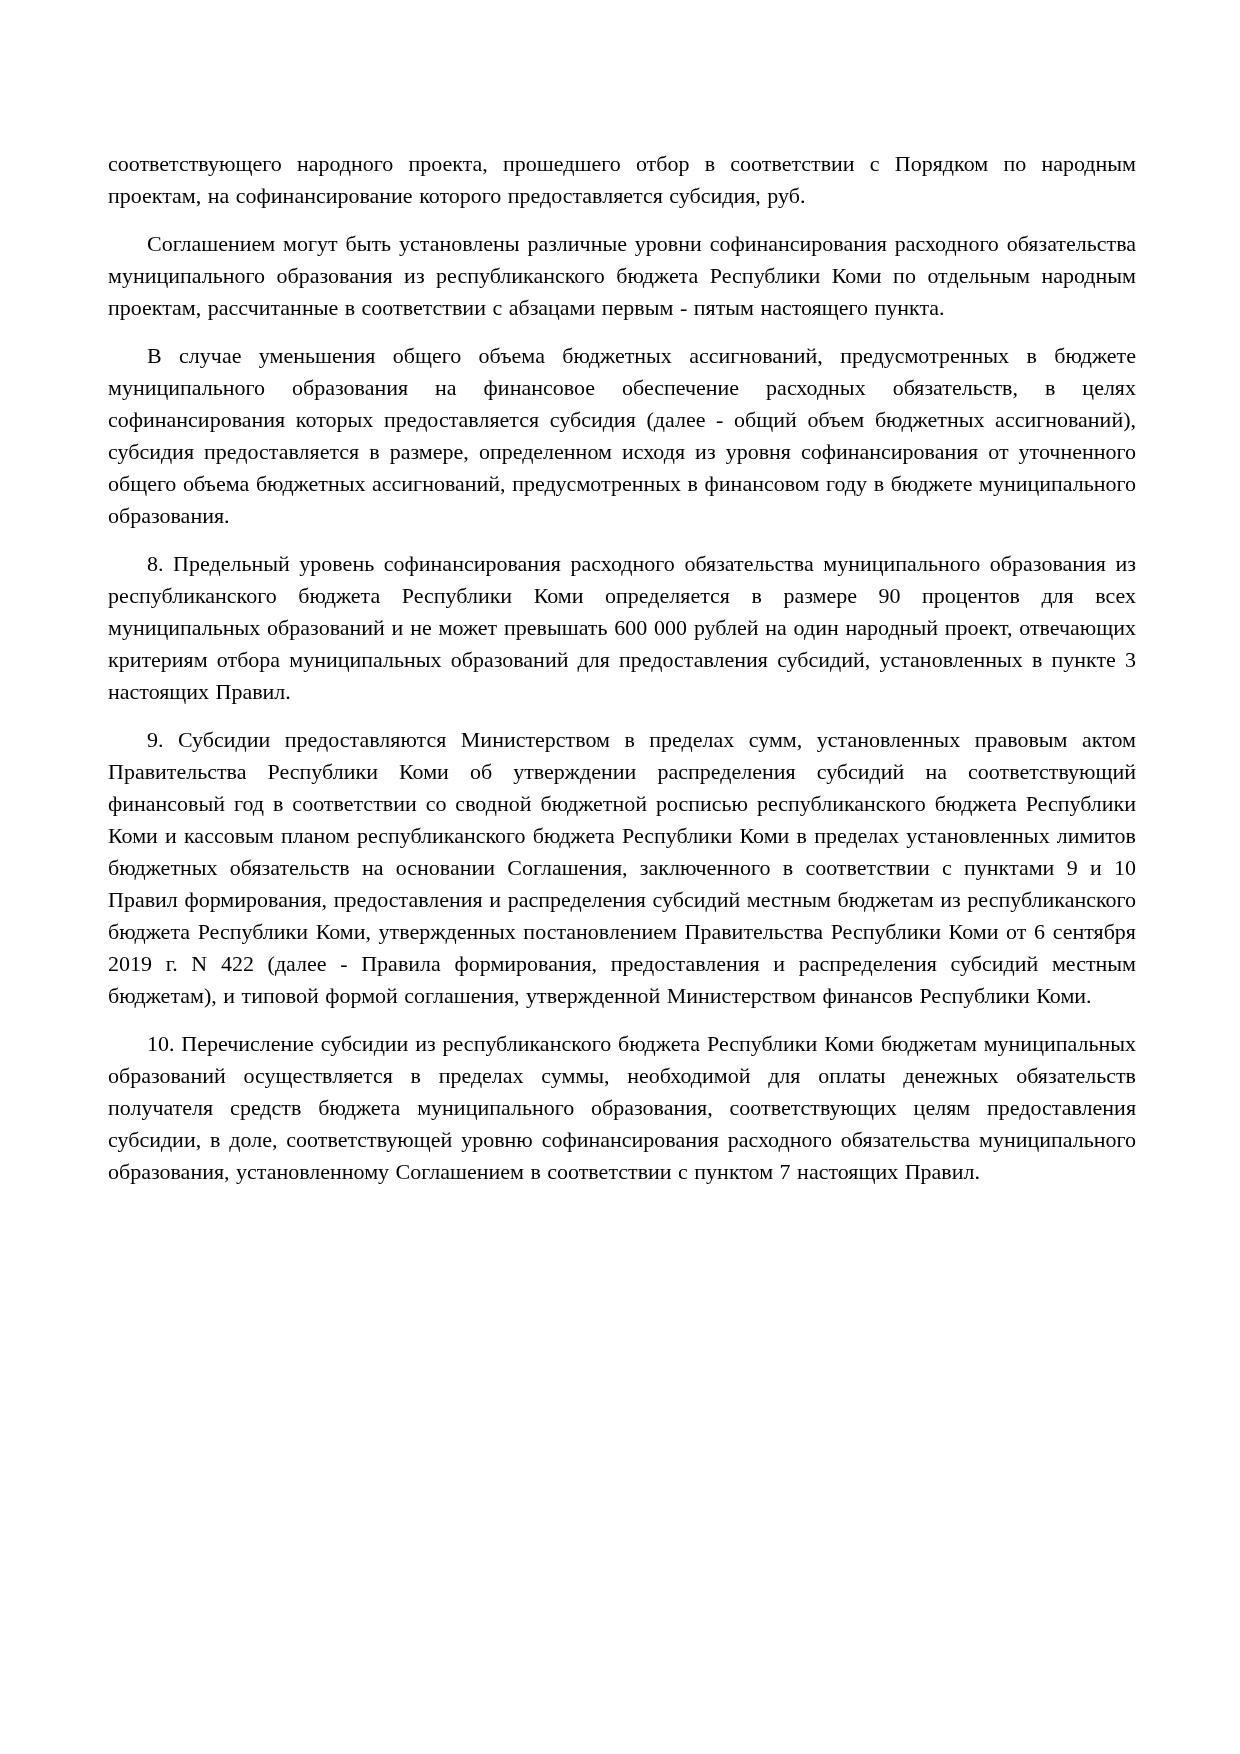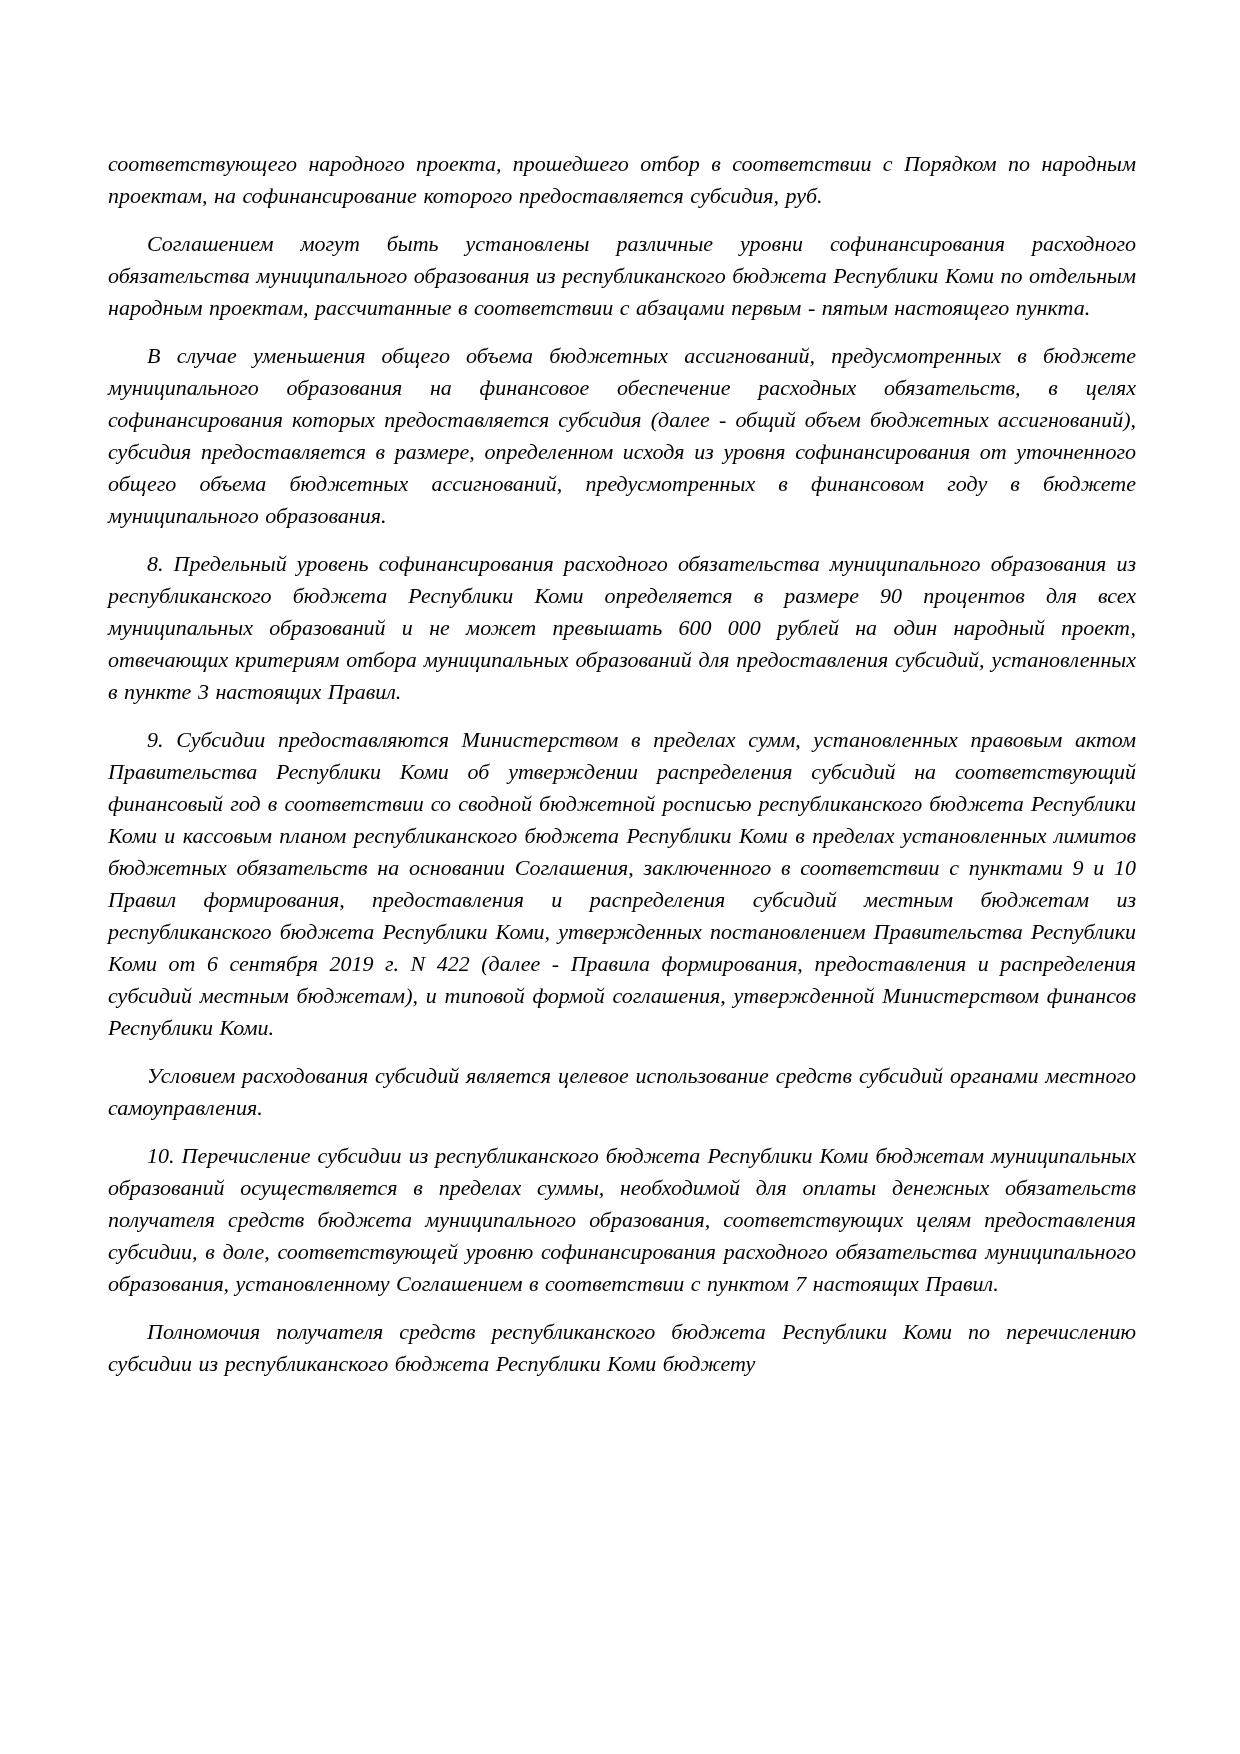--- a/index.html
+++ b/index.html
@@ -23,31 +23,28 @@
     font-family: "Liberation Serif", "DejaVu Serif", serif;
   }
   .page p {
     margin: 0 0 16px 0;
     font-size: 22px;
     line-height: 32px;
     text-align: justify;
     text-align-last: left;
     text-indent: 39px;
     word-spacing: 1px;
-    font-style: italic;
   }
   .page p.no-indent {
     text-indent: 0;
   }
 </style>
 </head>
 <body>
 
 <div class="page">
   <p class="no-indent">соответствующего народного проекта, прошедшего отбор в соответствии с Порядком по народным проектам, на софинансирование которого предоставляется субсидия, руб.</p>
   <p>Соглашением могут быть установлены различные уровни софинансирования расходного обязательства муниципального образования из республиканского бюджета Республики Коми по отдельным народным проектам, рассчитанные в соответствии с абзацами первым - пятым настоящего пункта.</p>
   <p>В случае уменьшения общего объема бюджетных ассигнований, предусмотренных в бюджете муниципального образования на финансовое обеспечение расходных обязательств, в целях софинансирования которых предоставляется субсидия (далее - общий объем бюджетных ассигнований), субсидия предоставляется в размере, определенном исходя из уровня софинансирования от уточненного общего объема бюджетных ассигнований, предусмотренных в финансовом году в бюджете муниципального образования.</p>
   <p>8. Предельный уровень софинансирования расходного обязательства муниципального образования из республиканского бюджета Республики Коми определяется в размере 90 процентов для всех муниципальных образований и не может превышать 600 000 рублей на один народный проект, отвечающих критериям отбора муниципальных образований для предоставления субсидий, установленных в пункте 3 настоящих Правил.</p>
   <p>9. Субсидии предоставляются Министерством в пределах сумм, установленных правовым актом Правительства Республики Коми об утверждении распределения субсидий на соответствующий финансовый год в соответствии со сводной бюджетной росписью республиканского бюджета Республики Коми и кассовым планом республиканского бюджета Республики Коми в пределах установленных лимитов бюджетных обязательств на основании Соглашения, заключенного в соответствии с пунктами 9 и 10 Правил формирования, предоставления и распределения субсидий местным бюджетам из республиканского бюджета Республики Коми, утвержденных постановлением Правительства Республики Коми от 6 сентября 2019 г. N 422 (далее - Правила формирования, предоставления и распределения субсидий местным бюджетам), и типовой формой соглашения, утвержденной Министерством финансов Республики Коми.</p>
-  <p>Условием расходования субсидий является целевое использование средств субсидий органами местного самоуправления.</p>
   <p>10. Перечисление субсидии из республиканского бюджета Республики Коми бюджетам муниципальных образований осуществляется в пределах суммы, необходимой для оплаты денежных обязательств получателя средств бюджета муниципального образования, соответствующих целям предоставления субсидии, в доле, соответствующей уровню софинансирования расходного обязательства муниципального образования, установленному Соглашением в соответствии с пунктом 7 настоящих Правил.</p>
-  <p>Полномочия получателя средств республиканского бюджета Республики Коми по перечислению субсидии из республиканского бюджета Республики Коми бюджету</p>
 </div>
 
 </body></html>

